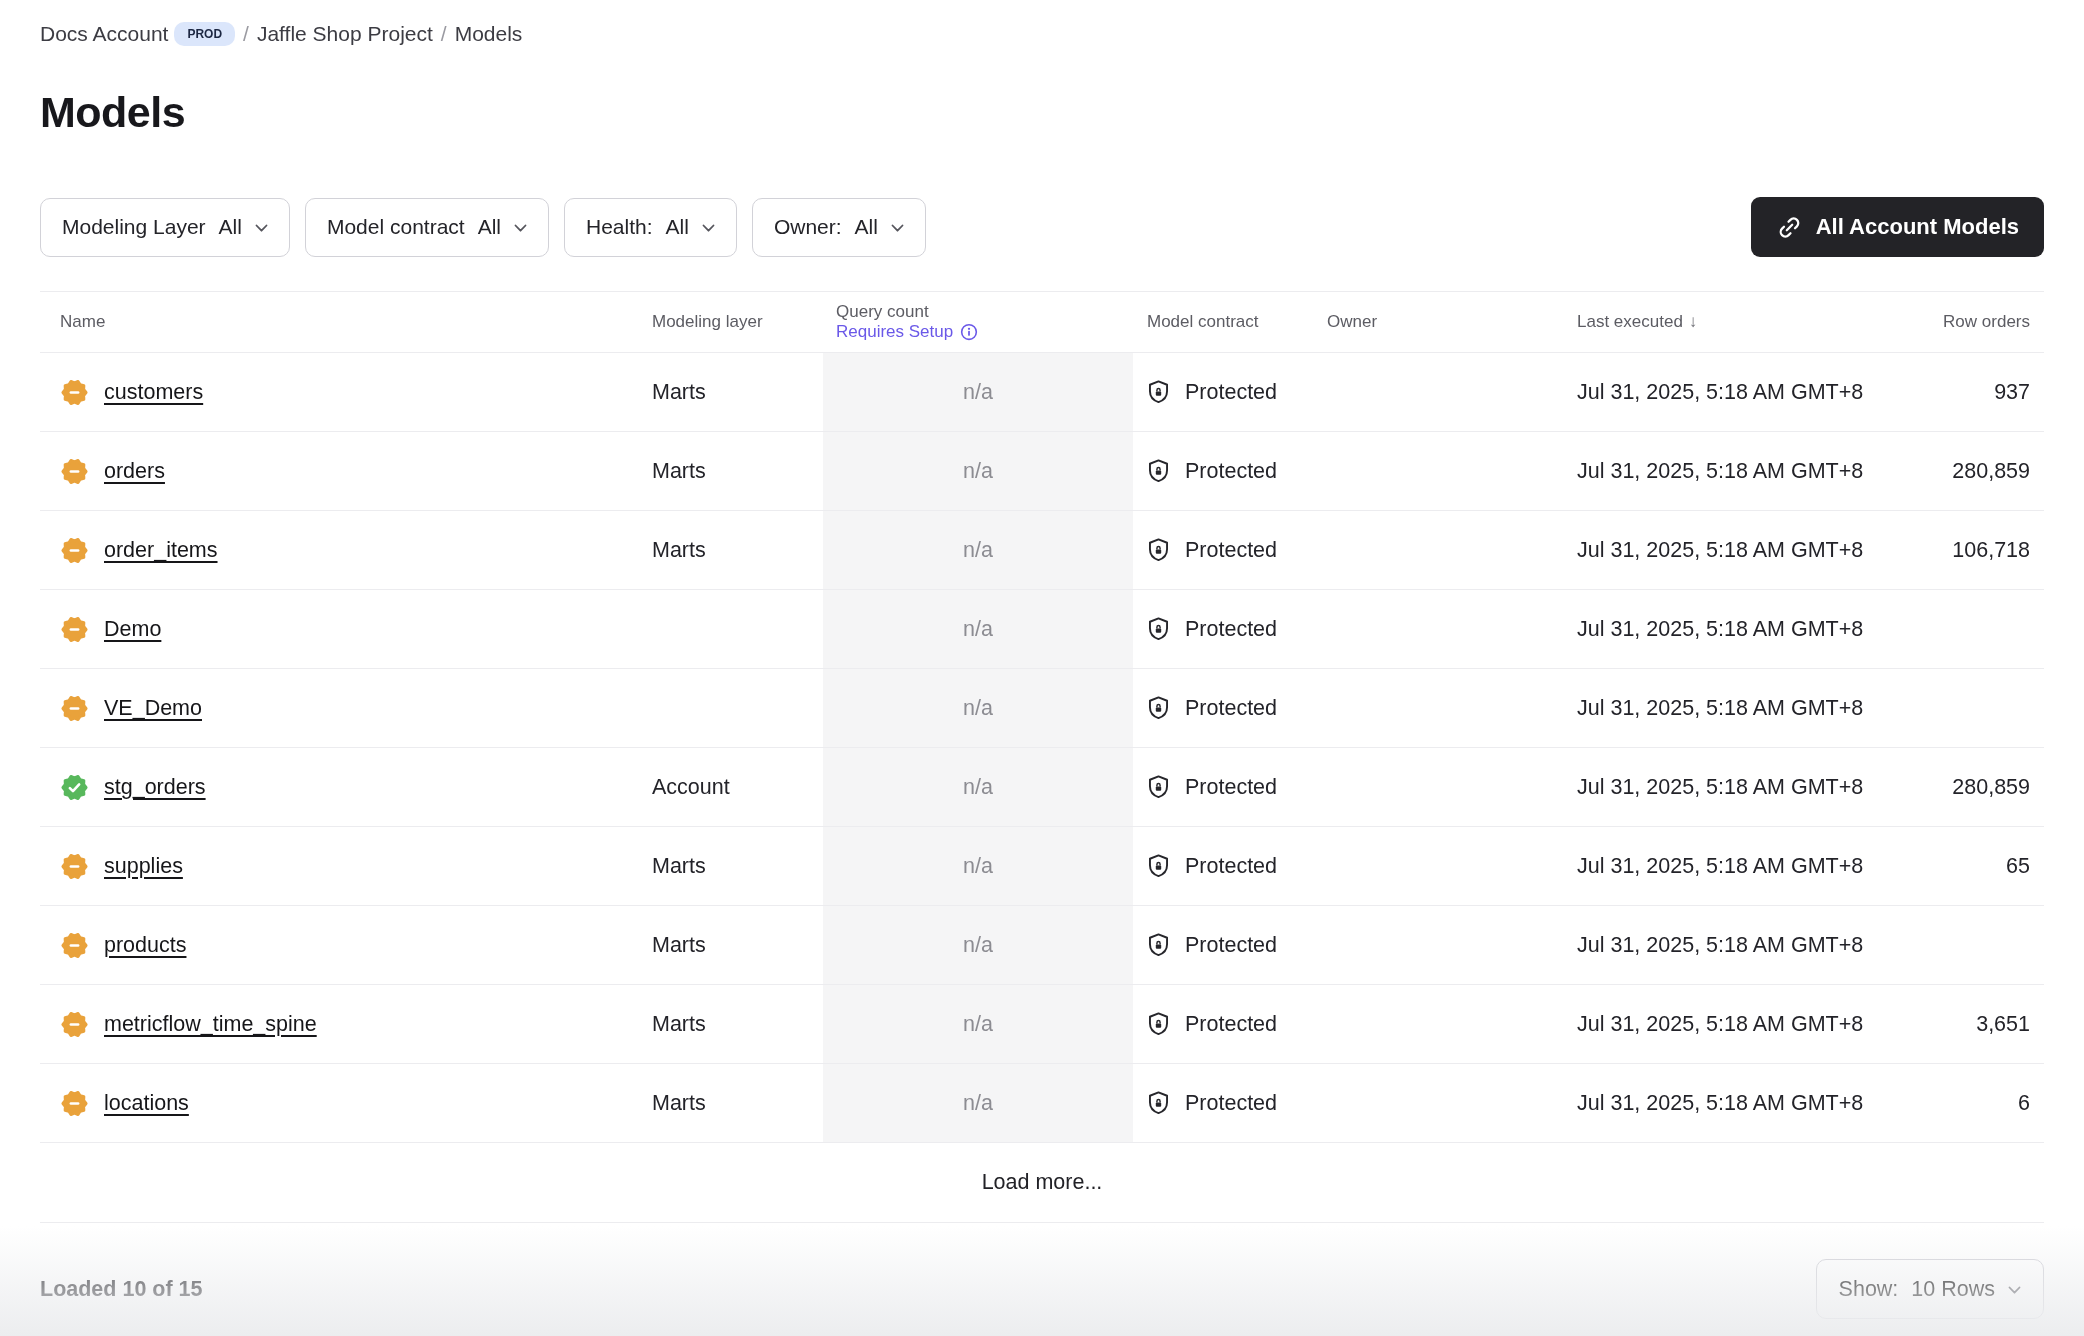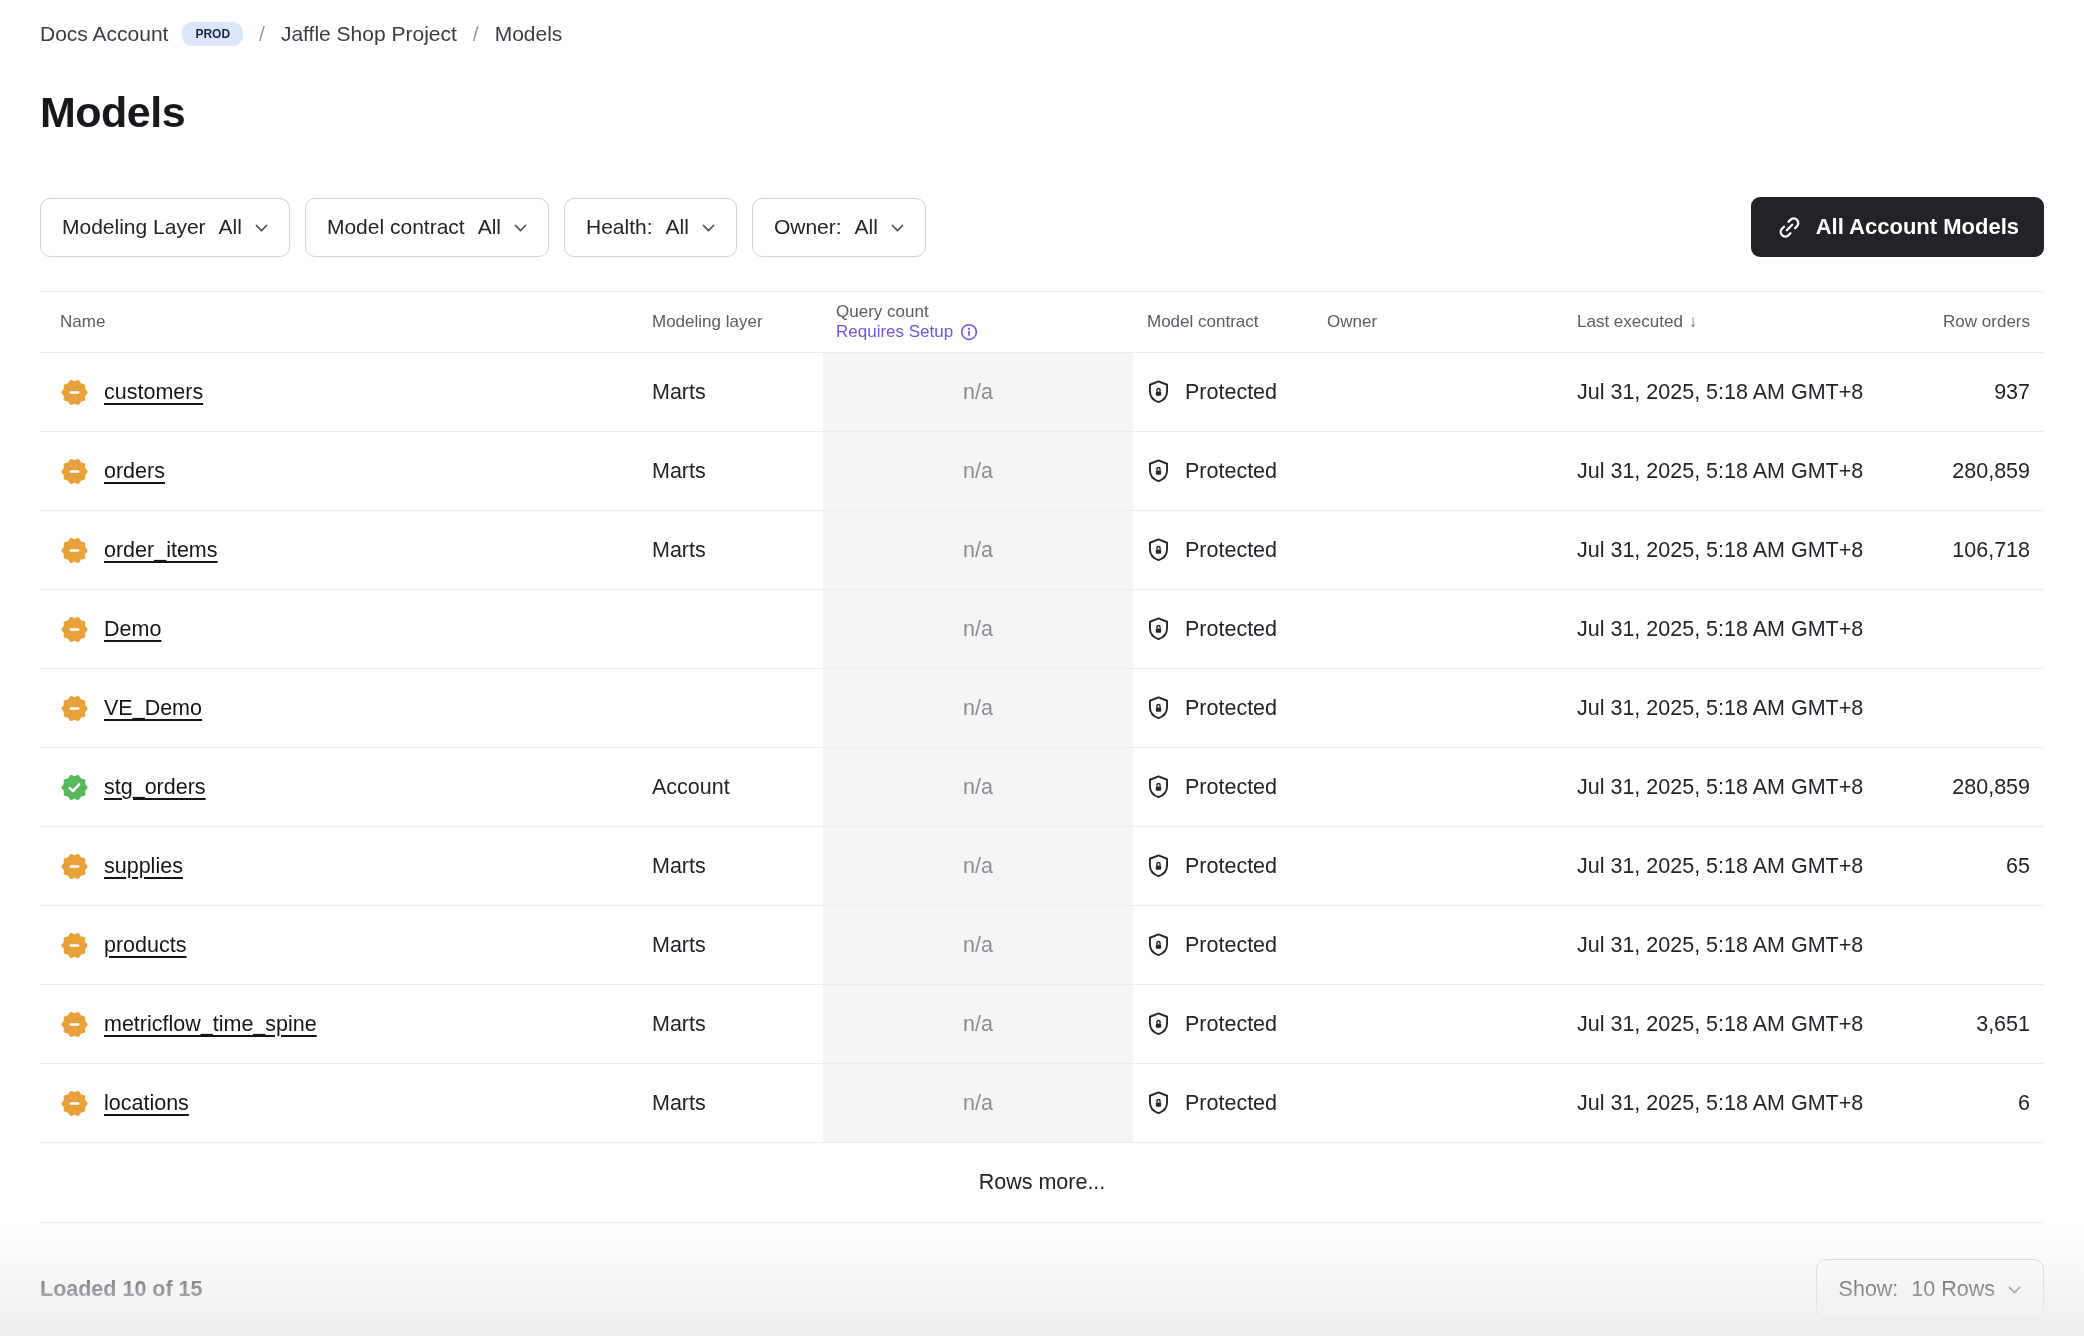--- a/index.html
+++ b/index.html
@@ -4,21 +4,21 @@
 <style>
   * { margin:0; padding:0; box-sizing:border-box; }
   html,body { width:2084px; height:1336px; background:#ffffff;
     font-family:"Liberation Sans","DejaVu Sans",sans-serif; color:#1f1f24;
     overflow:hidden; position:relative; }
   .page { padding:22px 40px 0; height:100%; position:relative; }
   body::after { content:""; position:absolute; left:0; right:0; bottom:0; height:110px;
     background:linear-gradient(to bottom, rgba(236,237,239,0) 0%, #ecedef 100%); pointer-events:none; }
 
   
-  .breadcrumb { display:flex; align-items:flex-start; gap:16px; font-size:21px; color:#3c3c43; font-weight:500; }
+  .breadcrumb { display:flex; align-items:flex-start; gap:8px; font-size:21px; color:#3c3c43; font-weight:500; }
   .crumb-link { cursor:pointer; }
   .env-badge { background:var(--badge-bg); color:#1c2742; font-weight:600; font-size:12px;
     padding:5px 13px; border-radius:10px; margin-left:-2px; }
   .crumb-sep { color:#9a9aa1; font-weight:400; }
 
   
   .page-title { font-size:43px; font-weight:600; letter-spacing:-0.5px; margin-top:42px; color:#18181c; }
 
   
   .filter-row { display:flex; align-items:center; margin-top:60px; }
@@ -424,21 +424,21 @@
       </span>
       <span class="contract-text">Protected</span>
     </div>
     <div class="td owner-cell"></div>
     <div class="td exec-cell">Jul 31, 2025, 5:18 AM GMT+8</div>
     <div class="td rowcount-cell">6</div>
   </div>
 </div>
 
     <div class="load-more-row">
-      <span class="load-more">Rows more...</span>
+      <span class="load-more">Load more...</span>
     </div>
   </div>
 
   <div class="footer-bar">
     <span class="loaded-status">Loaded 10 of 15</span>
     <button class="show-btn">
       <span class="f-label">Show:</span>
       <span>10 Rows</span>
       <span class="chev">
         <svg width="13" height="9" viewBox="0 0 13 9">

